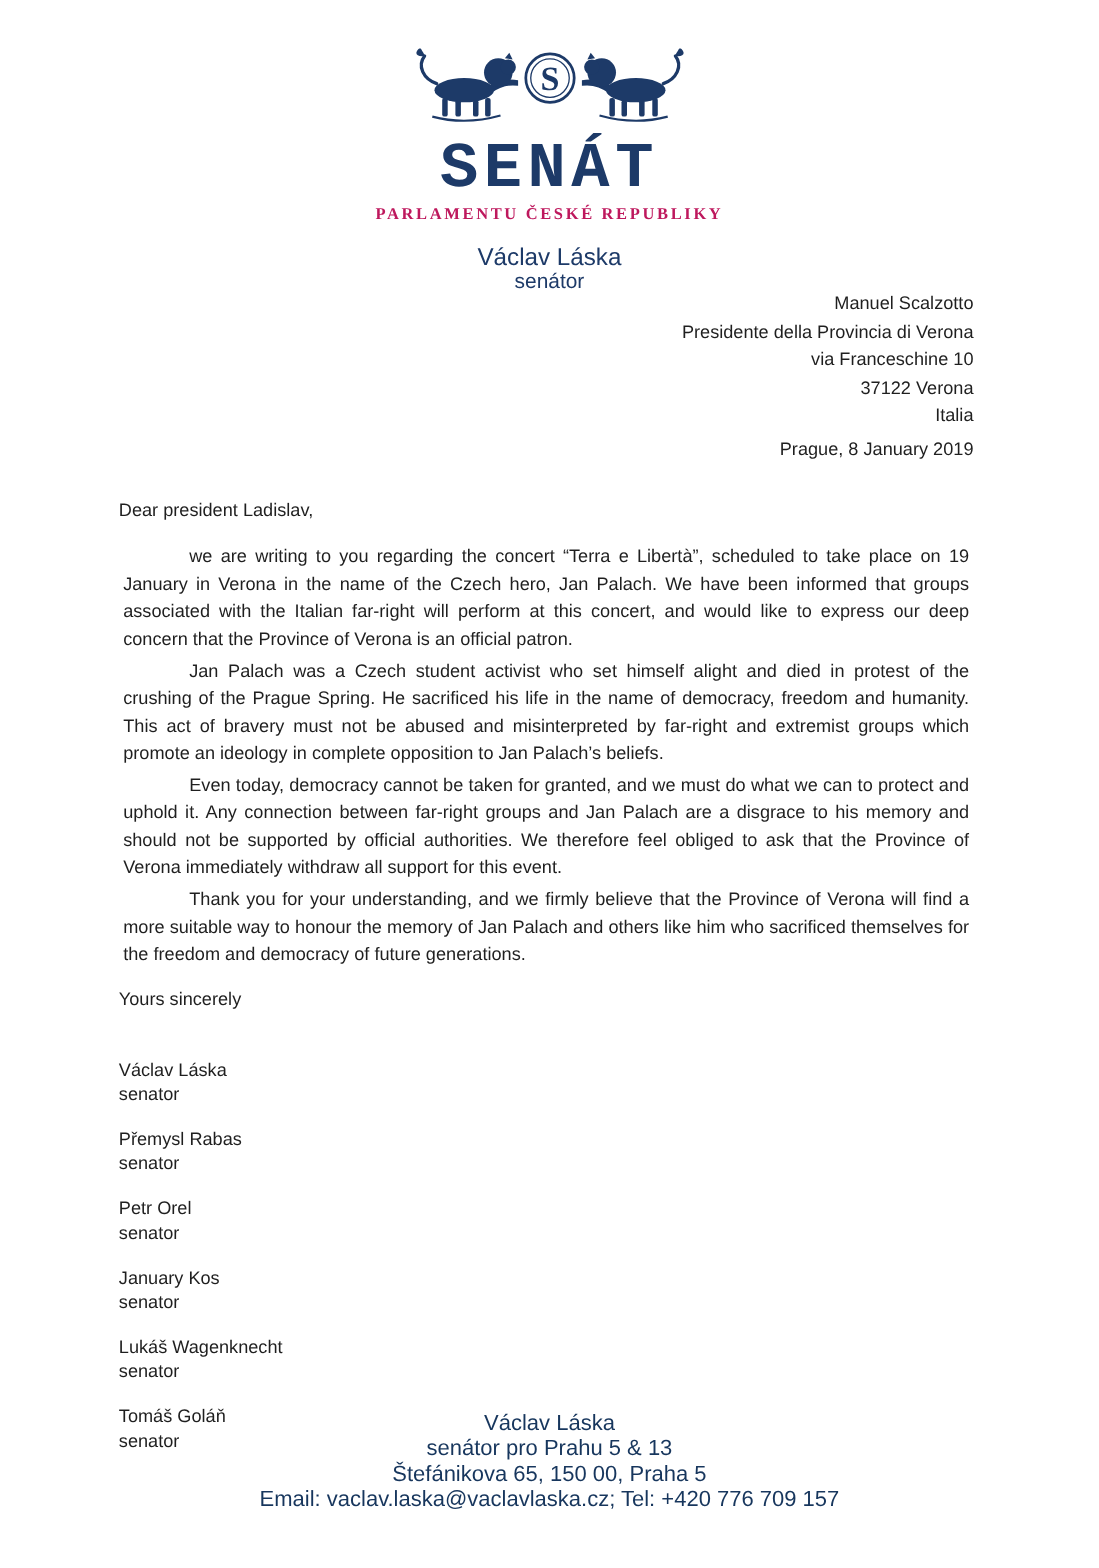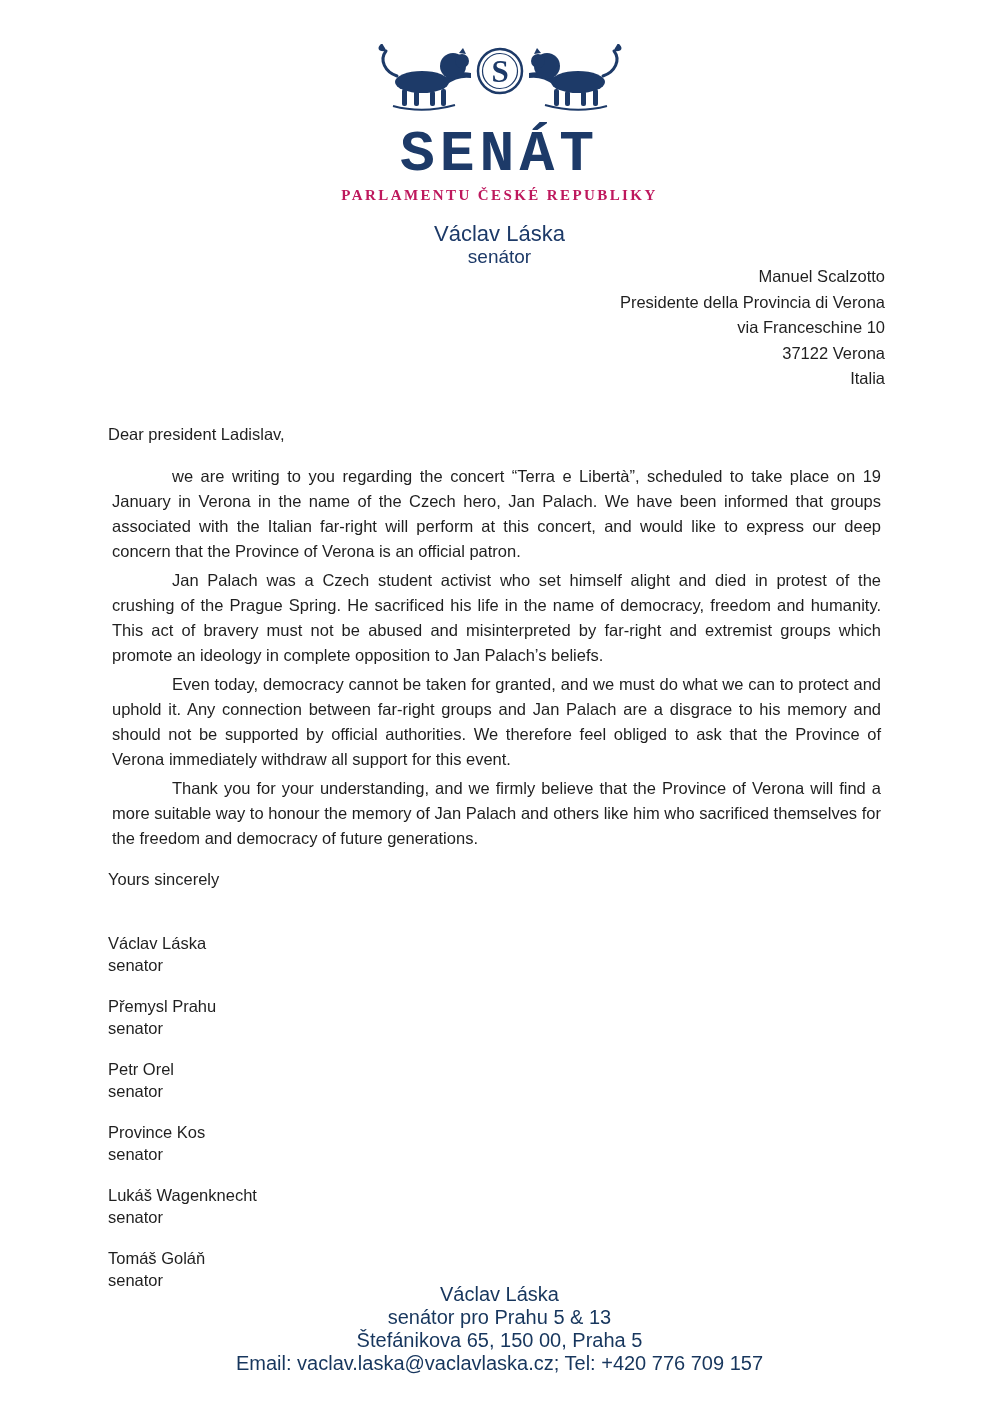--- a/index.html
+++ b/index.html
@@ -128,47 +128,48 @@
   </div>
 
   <div class="recipient">
     <div>Manuel Scalzotto</div>
     <div>Presidente della Provincia di Verona</div>
     <div>via Franceschine 10</div>
     <div>37122 Verona</div>
     <div>Italia</div>
   </div>
 
+  <div class="dateline">Prague, 8 January 2019</div>
 
   <div class="salutation">Dear president Ladislav,</div>
 
   <div class="body-text">
     <p>we are writing to you regarding the concert “Terra e Libertà”, scheduled to take place on 19 January in Verona in the name of the Czech hero, Jan Palach. We have been informed that groups associated with the Italian far-right will perform at this concert, and would like to express our deep concern that the Province of Verona is an official patron.</p>
     <p>Jan Palach was a Czech student activist who set himself alight and died in protest of the crushing of the Prague Spring. He sacrificed his life in the name of democracy, freedom and humanity. This act of bravery must not be abused and misinterpreted by far-right and extremist groups which promote an ideology in complete opposition to Jan Palach’s beliefs.</p>
     <p>Even today, democracy cannot be taken for granted, and we must do what we can to protect and uphold it. Any connection between far-right groups and Jan Palach are a disgrace to his memory and should not be supported by official authorities. We therefore feel obliged to ask that the Province of Verona immediately withdraw all support for this event.</p>
     <p>Thank you for your understanding, and we firmly believe that the Province of Verona will find a more suitable way to honour the memory of Jan Palach and others like him who sacrificed themselves for the freedom and democracy of future generations.</p>
   </div>
 
   <div class="closing">Yours sincerely</div>
 
   <div class="signatures">
     <div class="signature">
       <div class="sig-name">Václav Láska</div>
       <div class="sig-title">senator</div>
     </div>
     <div class="signature">
-      <div class="sig-name">Přemysl Prahu</div>
+      <div class="sig-name">Přemysl Rabas</div>
       <div class="sig-title">senator</div>
     </div>
     <div class="signature">
       <div class="sig-name">Petr Orel</div>
       <div class="sig-title">senator</div>
     </div>
     <div class="signature">
-      <div class="sig-name">Province Kos</div>
+      <div class="sig-name">January Kos</div>
       <div class="sig-title">senator</div>
     </div>
     <div class="signature">
       <div class="sig-name">Lukáš Wagenknecht</div>
       <div class="sig-title">senator</div>
     </div>
     <div class="signature">
       <div class="sig-name">Tomáš Goláň</div>
       <div class="sig-title">senator</div>
     </div>

